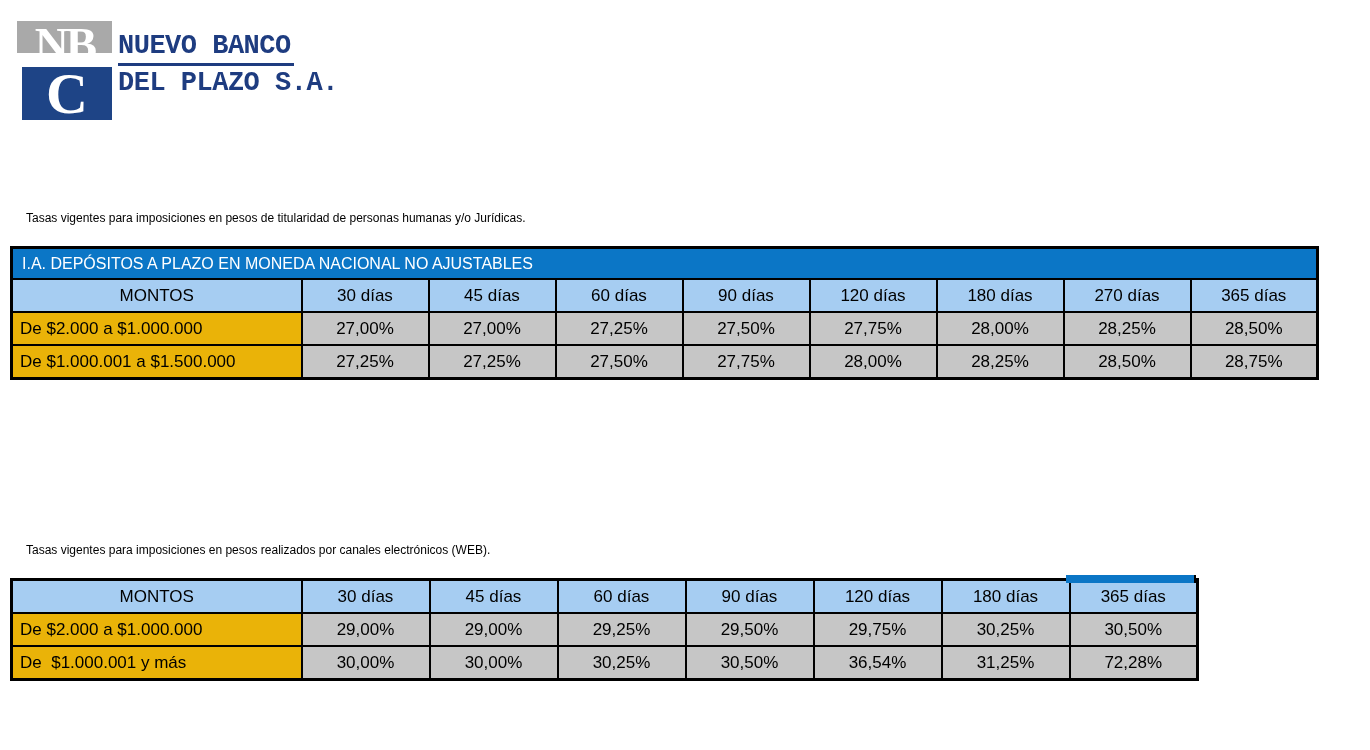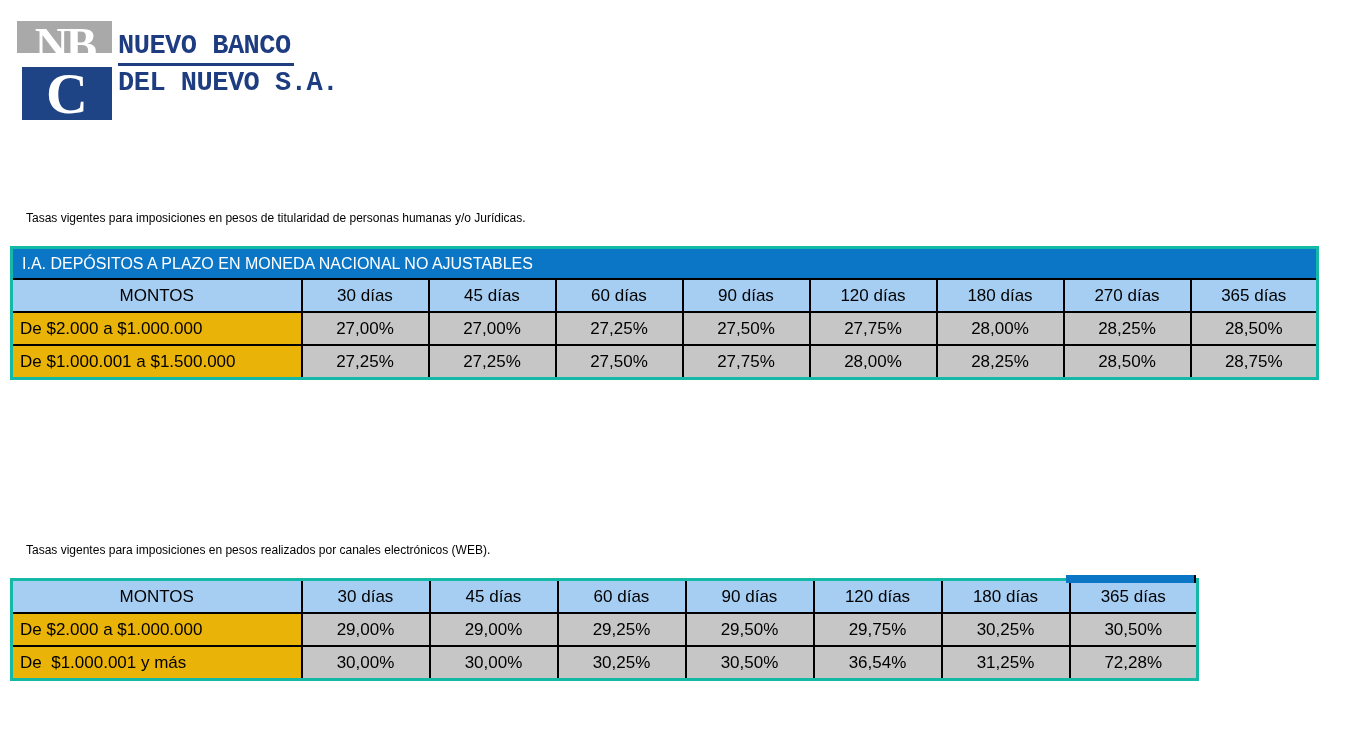--- a/index.html
+++ b/index.html
@@ -33,21 +33,21 @@
 
   
   .intro { position:absolute; left:14px; margin:12px; font-size:12px; line-height:21px; color:#000; }
   .intro1 { top:196px; }
   .intro2 { top:528px; }
 
   
   table.rates {
     position:absolute; left:10px;
     border-collapse:collapse; table-layout:fixed;
-    border:3px solid #14b8a6;
+    border:3px solid #000000;
     font-size:17px;
   }
   .t1 { top:246px; }
   .t2 { top:578px; }
   .t1 col.c-label, .t2 col.c-label { width:290px; }
   .t1 col.c-val { width:127px; }
   .t2 col.c-val { width:128px; }
 
   table.rates th, table.rates td {
     border:2px solid #000; padding:0; height:31px; vertical-align:middle;
@@ -78,21 +78,21 @@
 <div>
   <div class="logo-gray">
     <span>NB</span>
   </div>
   <div class="logo-blue">
     <span>C</span>
   </div>
   <div class="logo-name">
     <div class="logo-line1">NUEVO BANCO</div>
     <div class="logo-rule"></div>
-    <div class="logo-line2">DEL NUEVO S.A.</div>
+    <div class="logo-line2">DEL PLAZO S.A.</div>
   </div>
 </div>
 
 <p class="intro intro1">Tasas vigentes para imposiciones en pesos de titularidad de personas humanas y/o Jurídicas.</p>
 
 <table class="rates t1">
   <colgroup>
     <col class="c-label">
       <col class="c-val">
       <col class="c-val">

